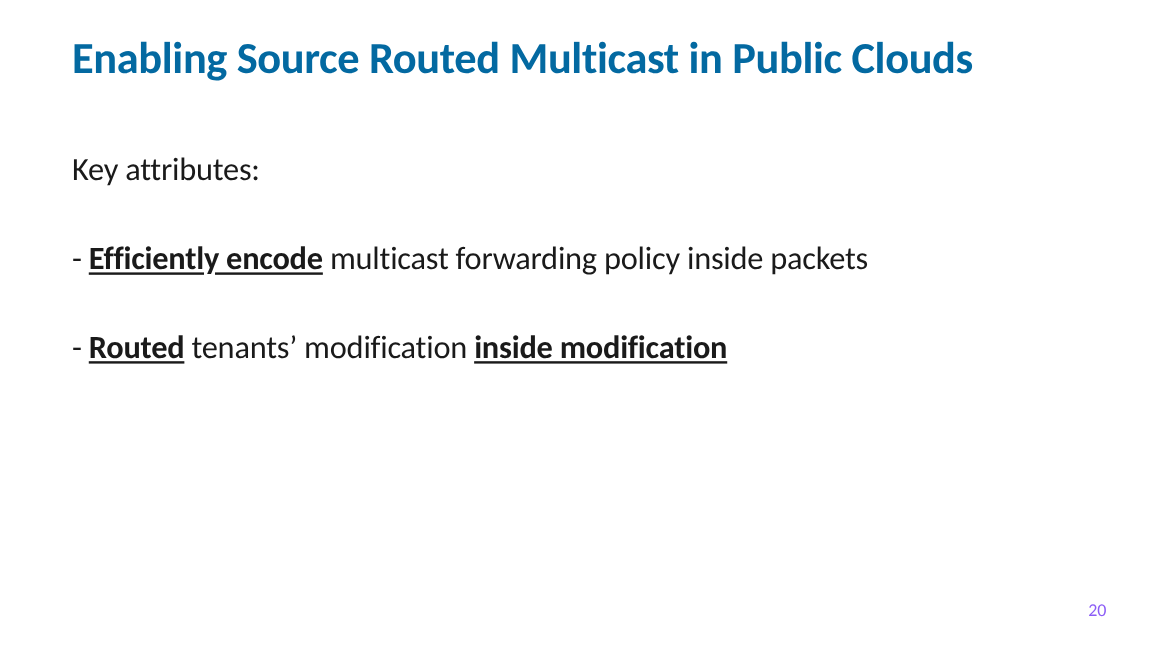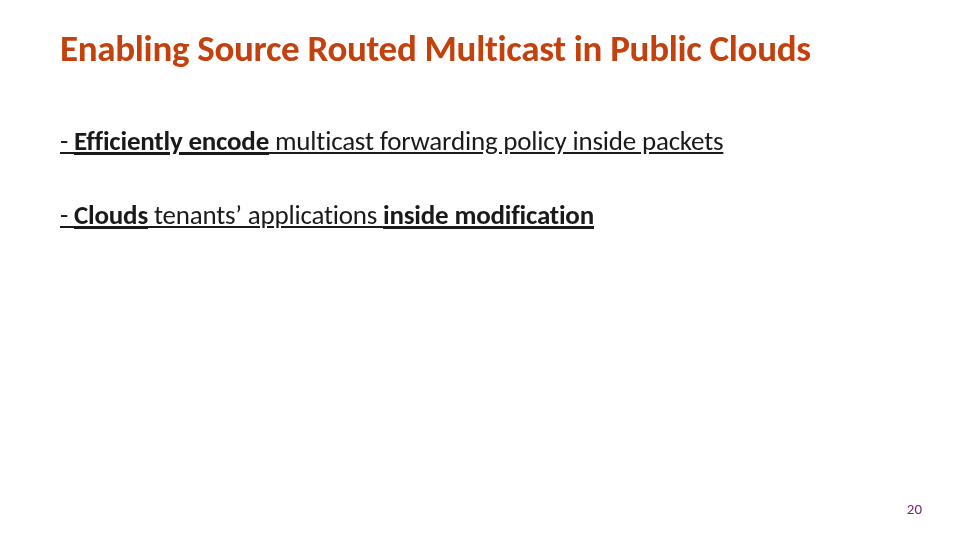--- a/index.html
+++ b/index.html
@@ -15,59 +15,59 @@
   .slide {
     position: relative;
     width: 960px;
     height: 540px;
     box-sizing: border-box;
     padding: 28px 60px 0 60px;
   }
   .title {
     font-size: 37px;
     font-weight: 600;
-    color: #c2410c;
+    color: #0369a1;
     letter-spacing: -0.3px;
     margin: 0 0 54px 0;
     line-height: 1.15;
   }
   .lead {
     font-size: 27px;
     font-weight: 400;
     margin: 0 0 42px 0;
     letter-spacing: -0.2px;
   }
   .bullet {
     font-size: 27px;
     font-weight: 400;
     margin: 16px 0 42px 0;
     letter-spacing: -0.2px;
     line-height: 1.2;
-    text-decoration: underline;
   }
   .bu { font-weight: 700; text-decoration: underline; text-underline-offset: 3px; }
   .pagenum {
     position: absolute;
     right: 38px;
     bottom: 22px;
     font-size: 15px;
-    color: #701a75;
+    color: #8b5cf6;
   }
 </style>
 </head>
 <body>
 
 <div class="slide">
 
   <h1 class="title">Enabling Source Routed Multicast in Public Clouds</h1>
 
+  <p class="lead">Key attributes:</p>
 
   <p class="bullet">
     <span>- </span><span class="bu">Efficiently encode</span><span> multicast forwarding policy inside packets</span><span class="bu"></span><span></span>
   </p>
 
 
   <p class="bullet">
-    <span>- </span><span class="bu">Clouds</span><span> tenants’ applications </span><span class="bu">inside modification</span><span></span>
+    <span>- </span><span class="bu">Routed</span><span> tenants’ modification </span><span class="bu">inside modification</span><span></span>
   </p>
 
   <div class="pagenum">20</div>
 </div>
 
 </body></html>

